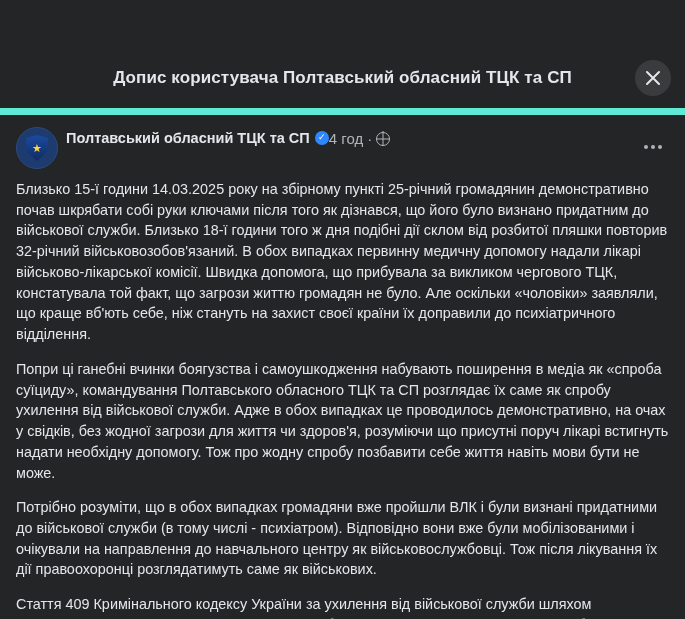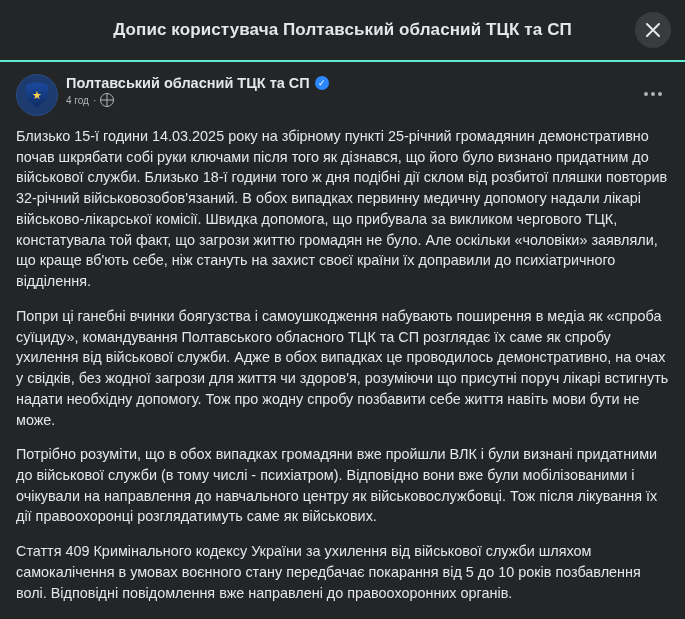--- a/index.html
+++ b/index.html
@@ -19,25 +19,26 @@
     height: 619px;
     background: #242526;
     display: flex;
     flex-direction: column;
   }
   
   .header {
     height: 60px;
     min-height: 60px;
     background: #242526;
-    border-bottom: 2px solid #5eead4;
+    border-bottom: 7px solid #5eead4;
     display: flex;
     align-items: center;
     justify-content: center;
     position: relative;
+    margin-top: 48px;
   }
   .header-title {
     font-size: 17px;
     font-weight: bold;
     color: #e4e6eb;
     letter-spacing: 0.1px;
     text-align: center;
     padding: 0 60px;
     white-space: nowrap;
   }
@@ -90,21 +91,21 @@
     clip-path: polygon(50% 0%, 100% 12%, 100% 62%, 50% 100%, 0% 62%, 0% 12%);
     display: flex;
     align-items: center;
     justify-content: center;
     color: #ffd24d;
     font-size: 11px;
     line-height: 1;
   }
   .head-text {
     display: flex;
-    flex-direction: column;
+    flex-direction: row;
     justify-content: center;
     padding-top: 1px;
   }
   .name-row {
     display: flex;
     align-items: center;
     gap: 5px;
   }
   .page-name {
     font-size: 14.5px;
@@ -120,21 +121,21 @@
     font-size: 9px;
     display: inline-flex;
     align-items: center;
     justify-content: center;
     line-height: 1;
   }
   .meta-row {
     display: flex;
     align-items: center;
     gap: 4px;
-    font-size: 10px;
+    font-size: 15px;
     color: #b0b3b8;
     margin-top: 2px;
   }
   .globe-icon {
     width: 12px;
     height: 12px;
     border-radius: 50%;
     border: 1.2px solid #b0b3b8;
     position: relative;
     display: inline-block;

